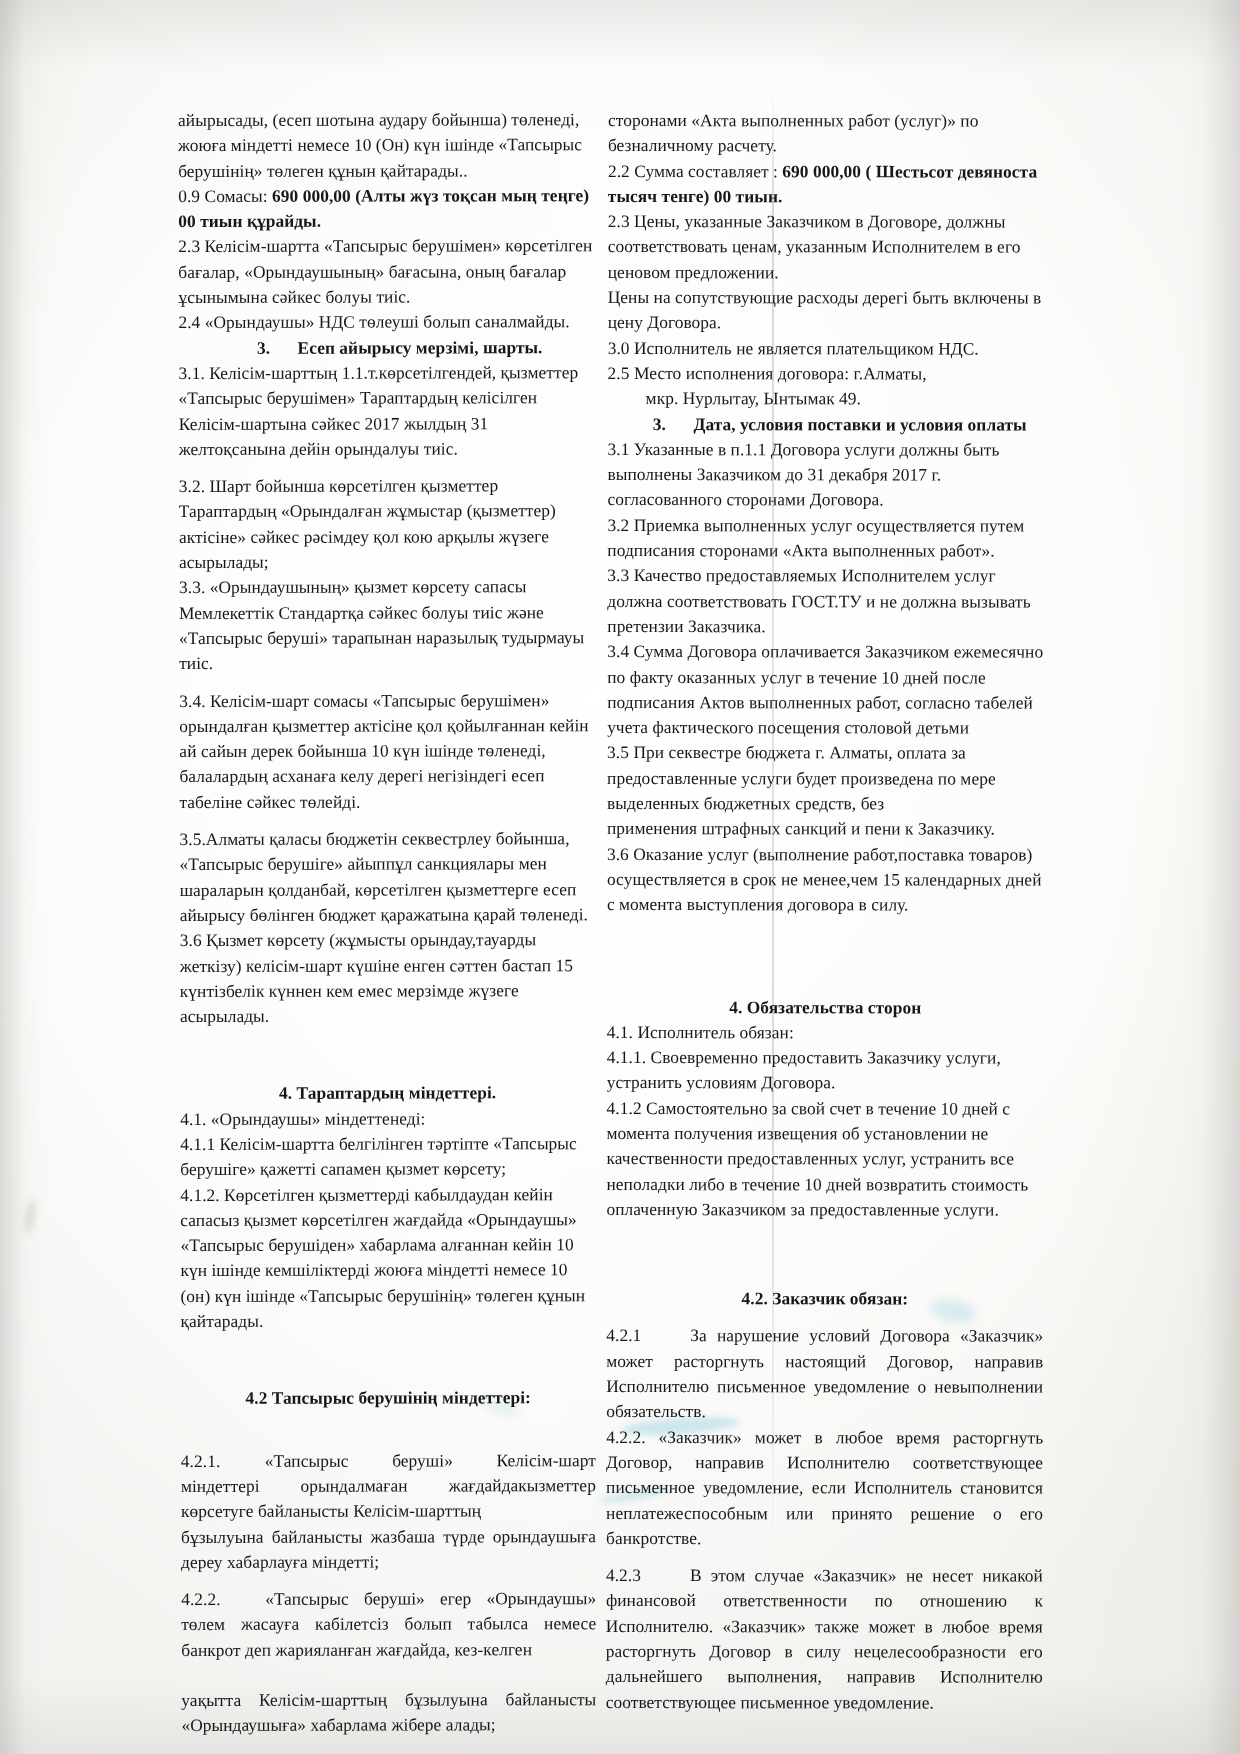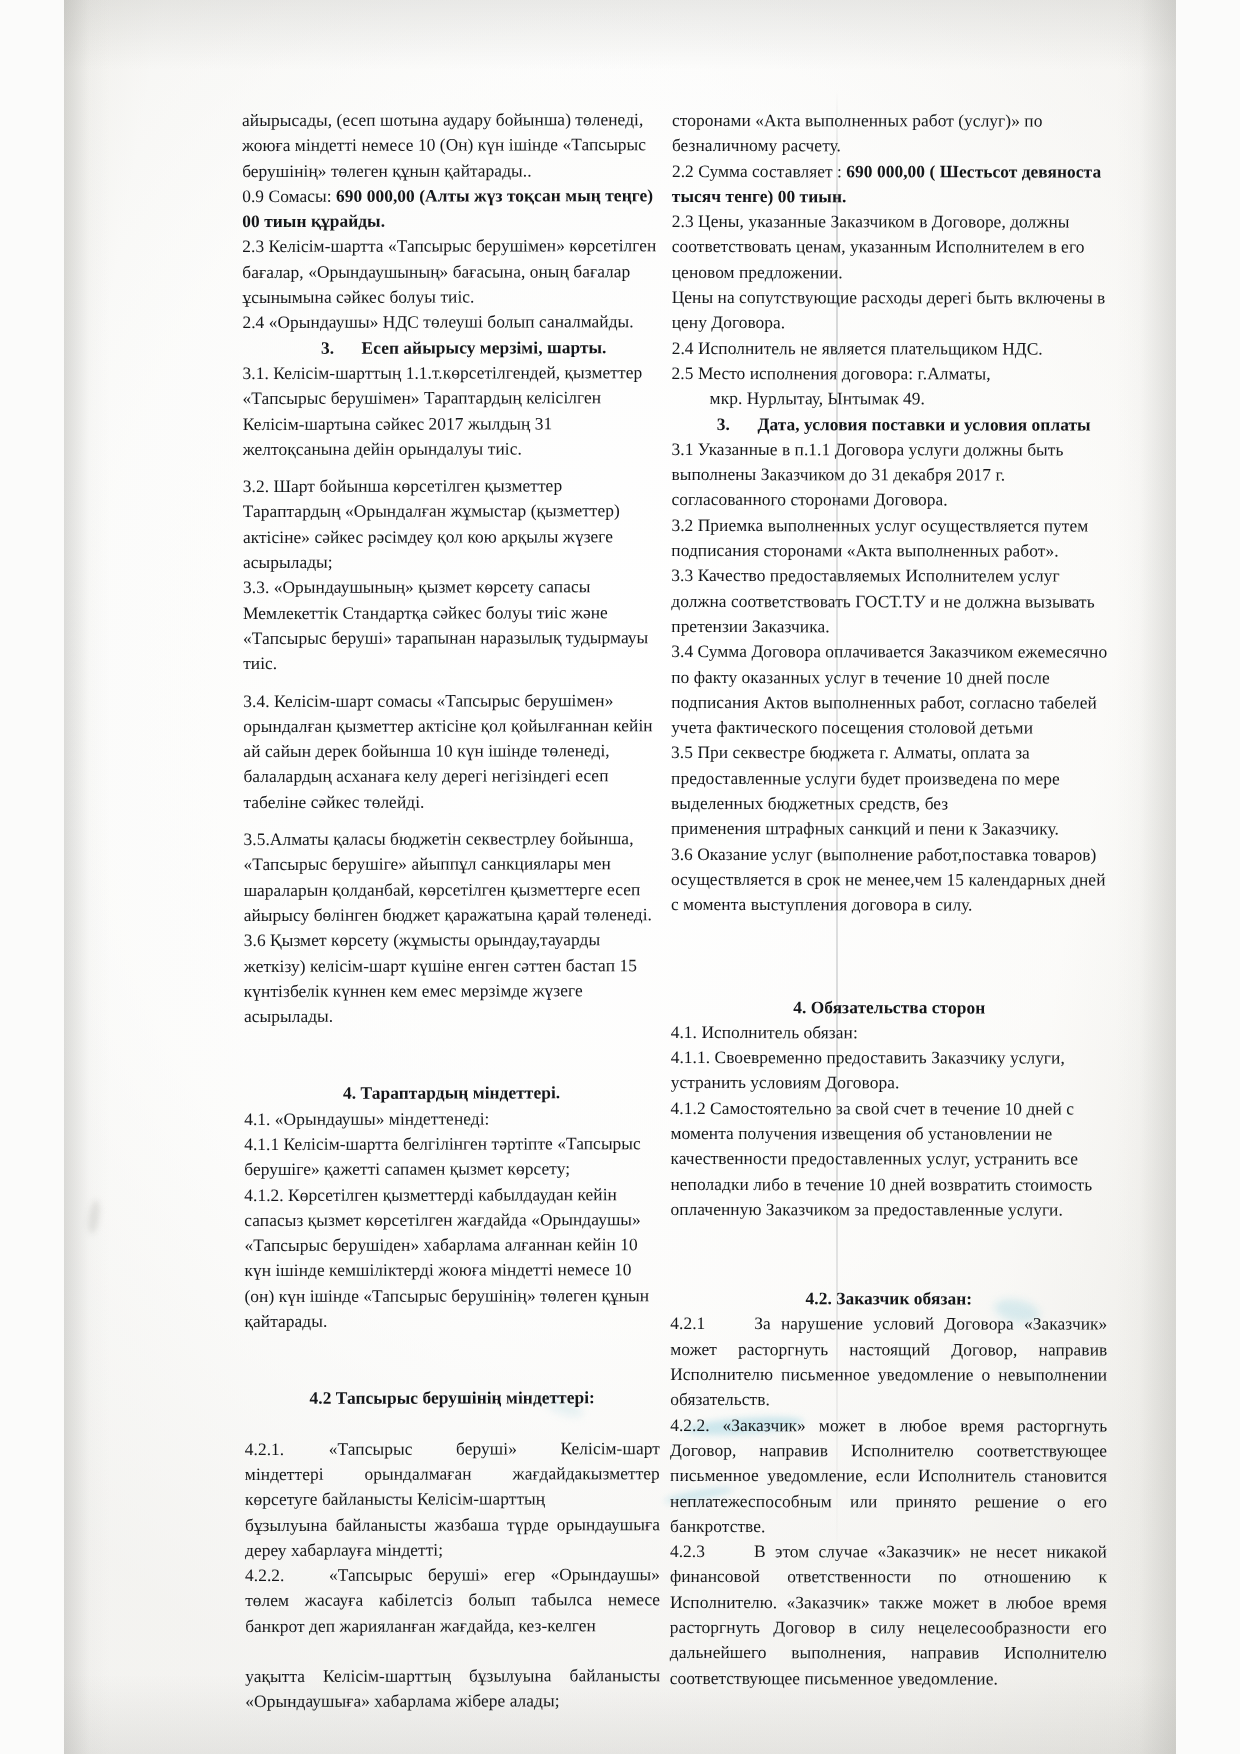--- a/index.html
+++ b/index.html
@@ -6,21 +6,21 @@
   html, body {
     margin: 0;
     padding: 0;
     background: #fbfbfa;
   }
   body {
     font-family: "Liberation Serif", "DejaVu Serif", serif;
   }
   .page {
     position: relative;
-    width: 1112px;
+    width: 1240px;
     height: 1754px;
     margin: 0 auto;
     background: #fdfdfc;
     overflow: hidden;
   }
   
   .paper-tint {
     position: absolute;
     inset: 0;
     background:
@@ -108,21 +108,21 @@
     font-weight: bold;
     text-align: center;
     margin: 0;
   }
   .gap-sm { height: 12px; }
   .gap-md { height: 25px; }
   .gap-lg { height: 38px; }
   .gap-xl { height: 52px; }
   .indent-sub { padding-left: 38px; }
   .indent-num { display: inline-block; min-width: 68px; }
-  .indent-num-wide { display: inline-block; min-width: 84px; }
+  .indent-num-wide { display: inline-block; min-width: 84px; margin-top: 12px; }
 
   
   .skew-a { transform: rotate(-0.12deg); transform-origin: left top; }
   .skew-b { transform: rotate(0.08deg); transform-origin: left top; }
 </style>
 </head>
 <body>
 
 <div class="page">
 
@@ -183,21 +183,21 @@
     </div>
 
     <div class="col col-right skew-b">
 
       <p class="para">сторонами «Акта выполненных работ (услуг)» по безналичному расчету.</p>
 
       <p class="para"><span>2.2 Сумма составляет : </span><span class="bold">690 000,00 ( Шестьсот девяноста тысяч  тенге) 00 тиын.</span></p>
 
       <p class="para">2.3 Цены, указанные Заказчиком в Договоре, должны соответствовать ценам, указанным Исполнителем в его ценовом предложении.</p>
       <p class="para">Цены на сопутствующие расходы дерегі быть включены в цену Договора.</p>
-      <p class="para">2.4 Исполнитель не является плательщиком НДС.</p>
+      <p class="para">3.0 Исполнитель не является плательщиком НДС.</p>
       <p class="para">2.5 Место исполнения договора: г.Алматы,</p>
       <p class="para indent-sub">мкр. Нурлытау, Ынтымак 49.</p>
 
       <p class="heading"><span class="indent-num">3.</span><span>Дата, условия поставки и условия оплаты</span></p>
 
       <p class="para">3.1 Указанные в п.1.1 Договора услуги должны быть выполнены  Заказчиком до 31 декабря 2017 г. согласованного  сторонами Договора.</p>
       <p class="para">3.2 Приемка выполненных услуг осуществляется путем подписания сторонами «Акта выполненных работ».</p>
       <p class="para"> 3.3 Качество предоставляемых Исполнителем услуг должна соответствовать ГОСТ.ТУ и не должна вызывать претензии Заказчика.</p>
       <p class="para">3.4 Сумма Договора оплачивается Заказчиком ежемесячно по факту оказанных услуг в течение 10 дней после подписания Актов выполненных работ, согласно табелей учета фактического посещения столовой детьми</p>
       <p class="para">3.5 При секвестре бюджета г. Алматы, оплата за предоставленные услуги будет произведена по мере выделенных бюджетных средств, без</p>

